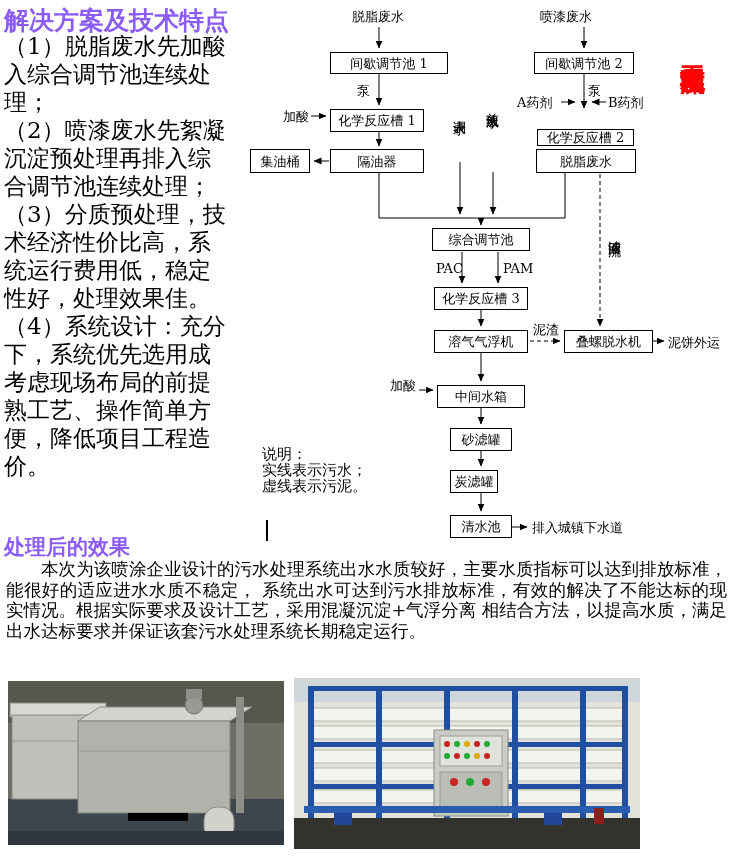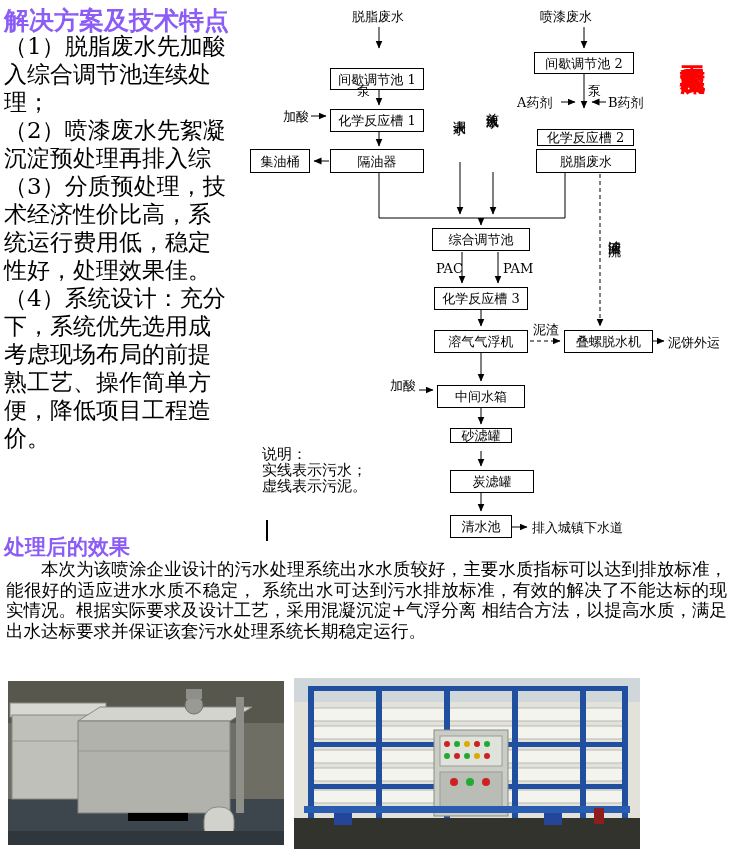--- a/index.html
+++ b/index.html
@@ -41,20 +41,21 @@
 
 <div class="page">
 
   <div class="red-heading h-solution">解决方案及技术特点</div>
   <div class="solution-lines">
       <div class="s-line">（1）脱脂废水先加酸</div>
       <div class="s-line">入综合调节池连续处</div>
       <div class="s-line">理；</div>
       <div class="s-line">（2）喷漆废水先絮凝</div>
       <div class="s-line">沉淀预处理再排入综</div>
+      <div class="s-line">合调节池连续处理；</div>
       <div class="s-line">（3）分质预处理，技</div>
       <div class="s-line">术经济性价比高，系</div>
       <div class="s-line">统运行费用低，稳定</div>
       <div class="s-line">性好，处理效果佳。</div>
       <div class="s-line">（4）系统设计：充分</div>
       <div class="s-line">下，系统优先选用成</div>
       <div class="s-line">考虑现场布局的前提</div>
       <div class="s-line">熟工艺、操作简单方</div>
       <div class="s-line">便，降低项目工程造</div>
       <div class="s-line">价。</div>
@@ -94,34 +95,34 @@
       <line x1="512" y1="527" x2="527" y2="527" marker-end="url(#ah)"></line>
       <line x1="530" y1="341" x2="560" y2="341" stroke-dasharray="4 3" marker-end="url(#ah)"></line>
       <line x1="653" y1="341" x2="664" y2="341" stroke-dasharray="4 3" marker-end="url(#ah)"></line>
       <line x1="600" y1="174" x2="600" y2="326" stroke-dasharray="4 3" marker-end="url(#ah)"></line>
     </g>
   </svg>
 
   <div class="fc-label" style="left:352px;top:8px">脱脂废水</div>
   <div class="fc-label" style="left:540px;top:8px">喷漆废水</div>
 
-  <div class="fc-box" style="left:330px;top:68px;width:94px;height:22px">间歇调节池 1</div>
+  <div class="fc-box" style="left:330px;top:52px;width:118px;height:22px">间歇调节池 1</div>
   <div class="fc-box" style="left:534px;top:52px;width:100px;height:22px">间歇调节池 2</div>
   <div class="fc-box" style="left:330px;top:109px;width:94px;height:23px">化学反应槽 1</div>
   <div class="fc-box" style="left:537px;top:129px;width:97px;height:17px">化学反应槽 2</div>
   <div class="fc-box" style="left:250px;top:149px;width:60px;height:24px">集油桶</div>
   <div class="fc-box" style="left:330px;top:149px;width:94px;height:24px">隔油器</div>
   <div class="fc-box" style="left:536px;top:149px;width:100px;height:24px">脱脂废水</div>
   <div class="fc-box" style="left:432px;top:228px;width:98px;height:23px">综合调节池</div>
   <div class="fc-box" style="left:434px;top:287px;width:94px;height:23px">化学反应槽 3</div>
   <div class="fc-box" style="left:434px;top:330px;width:94px;height:23px">溶气气浮机</div>
   <div class="fc-box" style="left:564px;top:330px;width:89px;height:23px">叠螺脱水机</div>
   <div class="fc-box" style="left:437px;top:385px;width:88px;height:23px">中间水箱</div>
-  <div class="fc-box" style="left:450px;top:428px;width:62px;height:15px">砂滤罐</div>
-  <div class="fc-box" style="left:450px;top:470px;width:84px;height:23px">炭滤罐</div>
+  <div class="fc-box" style="left:450px;top:428px;width:62px;height:23px">砂滤罐</div>
+  <div class="fc-box" style="left:450px;top:470px;width:48px;height:23px">炭滤罐</div>
   <div class="fc-box" style="left:450px;top:515px;width:62px;height:23px">清水池</div>
 
   <div class="fc-label" style="left:357px;top:82px">泵</div>
   <div class="fc-label" style="left:588px;top:82px">泵</div>
   <div class="fc-label" style="left:283px;top:108px">加酸</div>
   <div class="fc-label" style="left:517px;top:94px">A药剂</div>
   <div class="fc-label" style="left:608px;top:94px">B药剂</div>
   <div class="fc-label vtext" style="left:450px;top:110px;height:54px">表调水</div>
   <div class="fc-label vtext" style="left:483px;top:102px;height:70px">前泳线水</div>
   <div class="fc-label" style="left:436px;top:261px">PAC</div>

